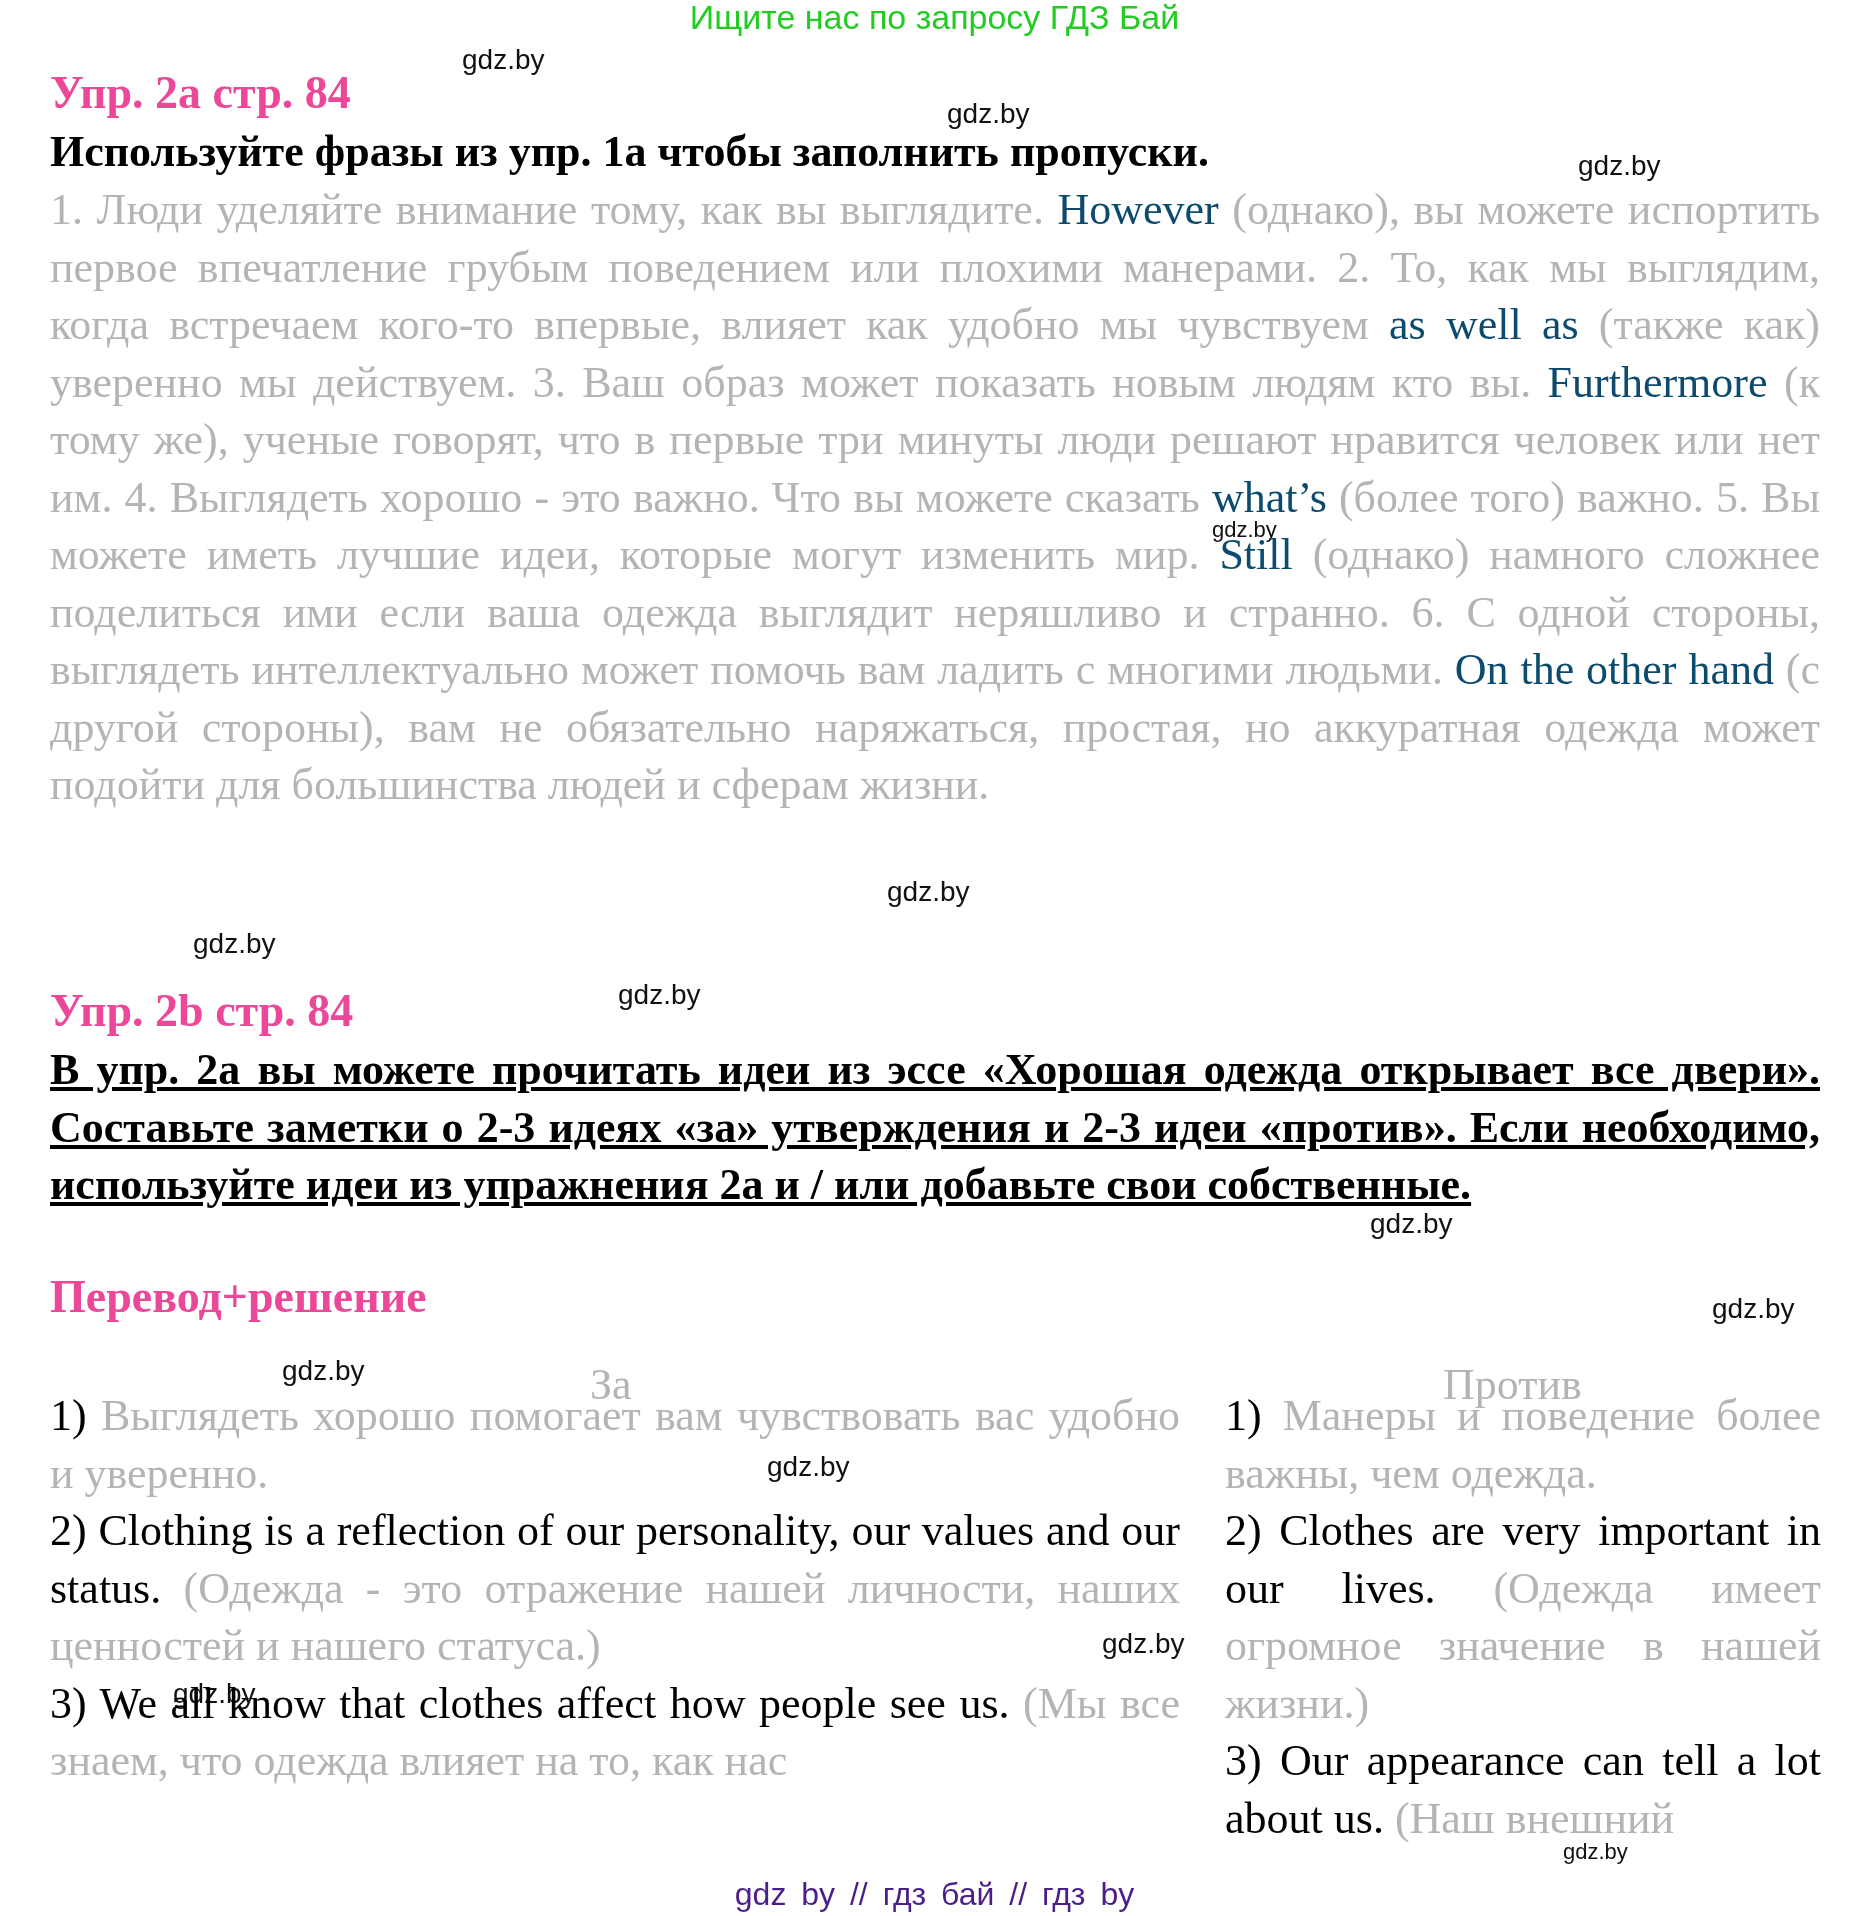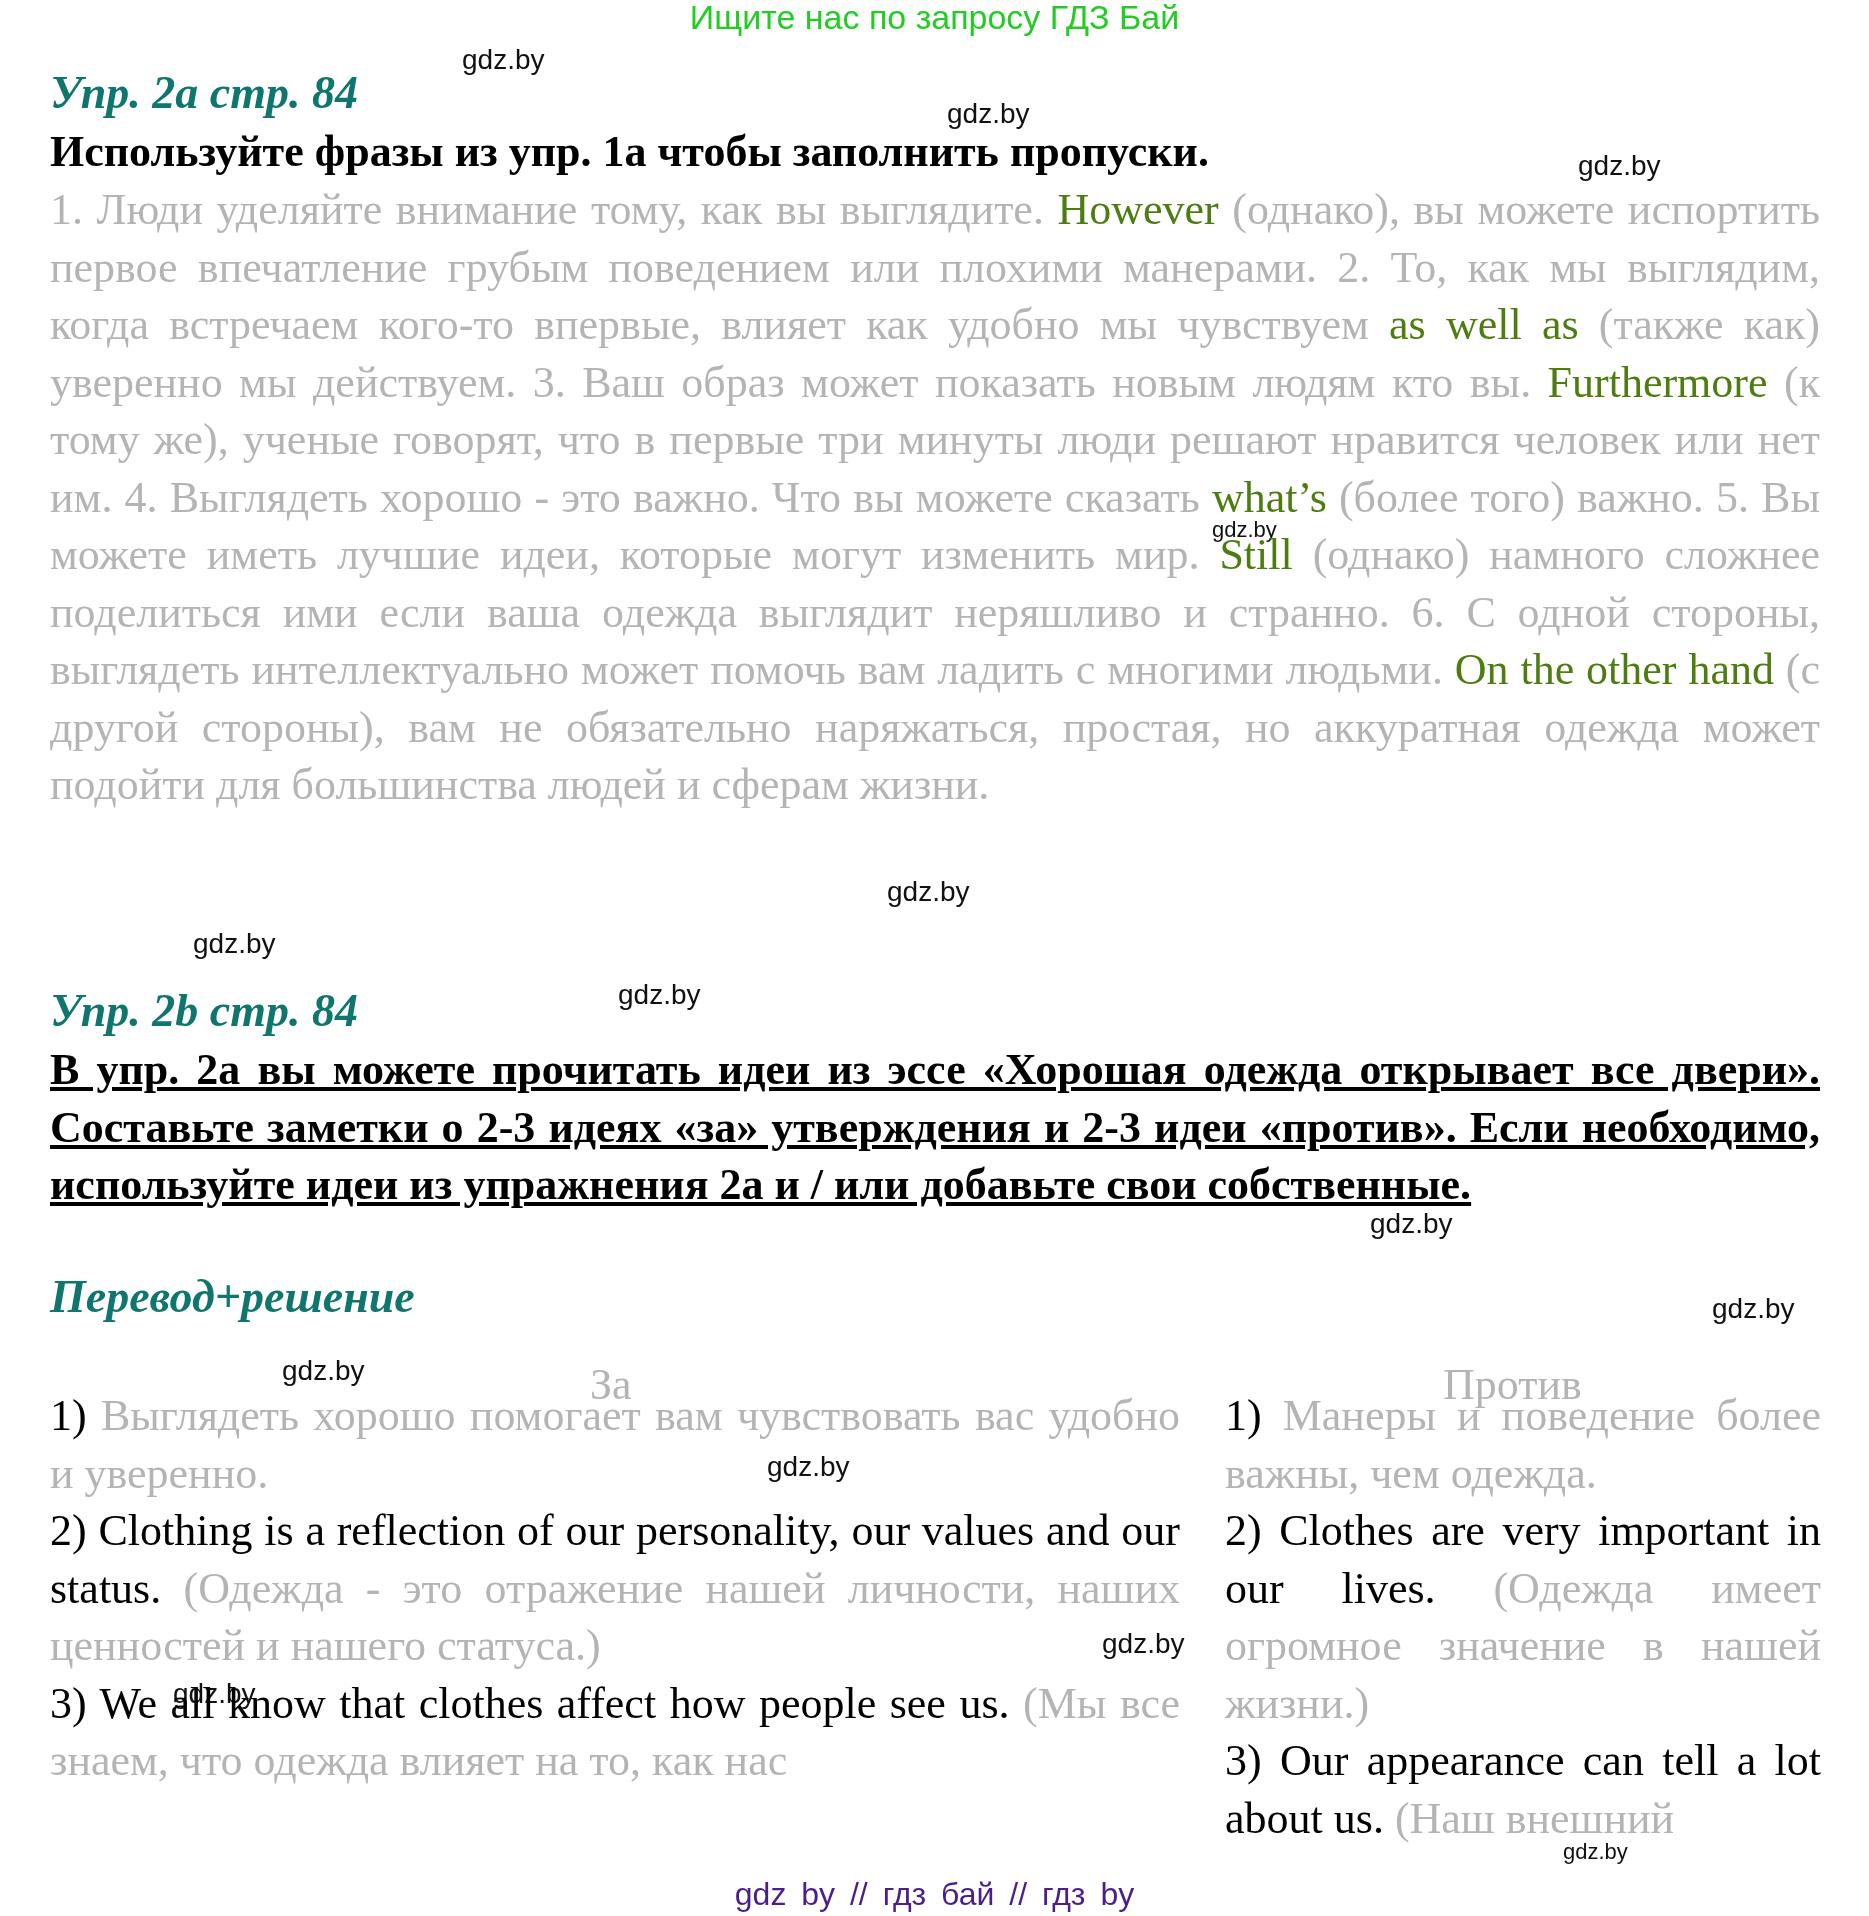--- a/index.html
+++ b/index.html
@@ -1,24 +1,24 @@
 <!DOCTYPE html>
 <html><head>
 <meta charset="utf-8">
 <style>
   html, body { margin: 0; padding: 0; background: #ffffff; }
   body { width: 1869px; height: 1916px; position: relative; overflow: hidden; }
   .serif { font-family: "Liberation Serif", "DejaVu Serif", serif; }
   .sans { font-family: "Liberation Sans", "DejaVu Sans", sans-serif; }
   .banner { position: absolute; top: 0; left: 0; width: 1869px; text-align: center; color: #22cc22; font-size: 34px; line-height: 34px; }
   .wm { position: absolute; font-size: 28px; color: #111; line-height: 28px; }
-  .h-italic { position: absolute; left: 50px; font-style: italic; font-weight: bold; font-size: 46px; line-height: 50px; color: #0f766e; }
+  .h-italic { position: absolute; left: 50px; font-weight: bold; font-size: 46px; line-height: 50px; color: #ec4899; }
   .h-bold { position: absolute; left: 50px; font-weight: bold; font-size: 44px; color: #000; }
   .para { position: absolute; left: 50px; width: 1770px; font-size: 44px; line-height: 57.5px; color: #b4b4b4; text-align: justify; text-align-last: left; }
-  .para .ans { color: #4d7c0f; }
+  .para .ans { color: #0c4a6e; }
   .task { position: absolute; left: 50px; width: 1770px; font-weight: bold; font-size: 44px; line-height: 57.5px; color: #000; text-align: justify; text-decoration: underline; }
   .col-head { position: absolute; font-size: 44px; color: #b4b4b4; line-height: 50px; margin-top: 27px; }
   .col { position: absolute; font-size: 44px; line-height: 57.5px; text-align: justify; text-align-last: left; color: #000; }
   .col .gray { color: #b4b4b4; }
   .item { margin-bottom: 0; }
   .footer { position: absolute; top: 1876px; left: 0; width: 1869px; text-align: center; color: #4b1f8a; font-size: 32px; line-height: 36px; word-spacing: 6px; }
 </style>
 </head>
 <body>
 

